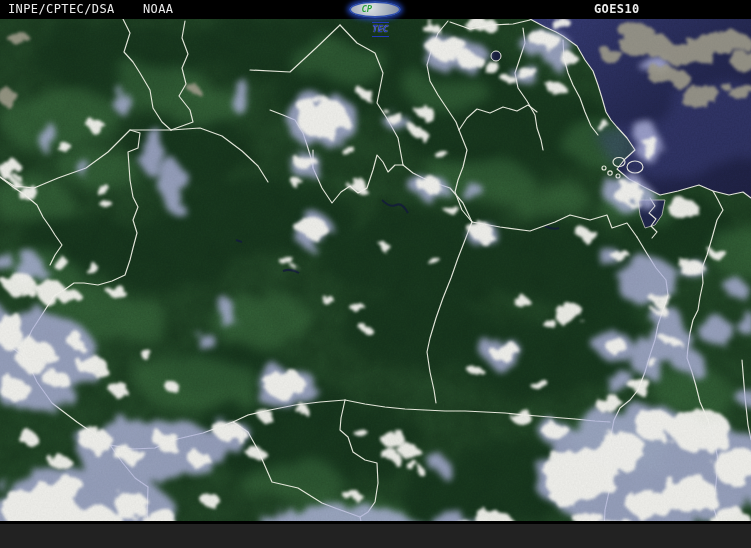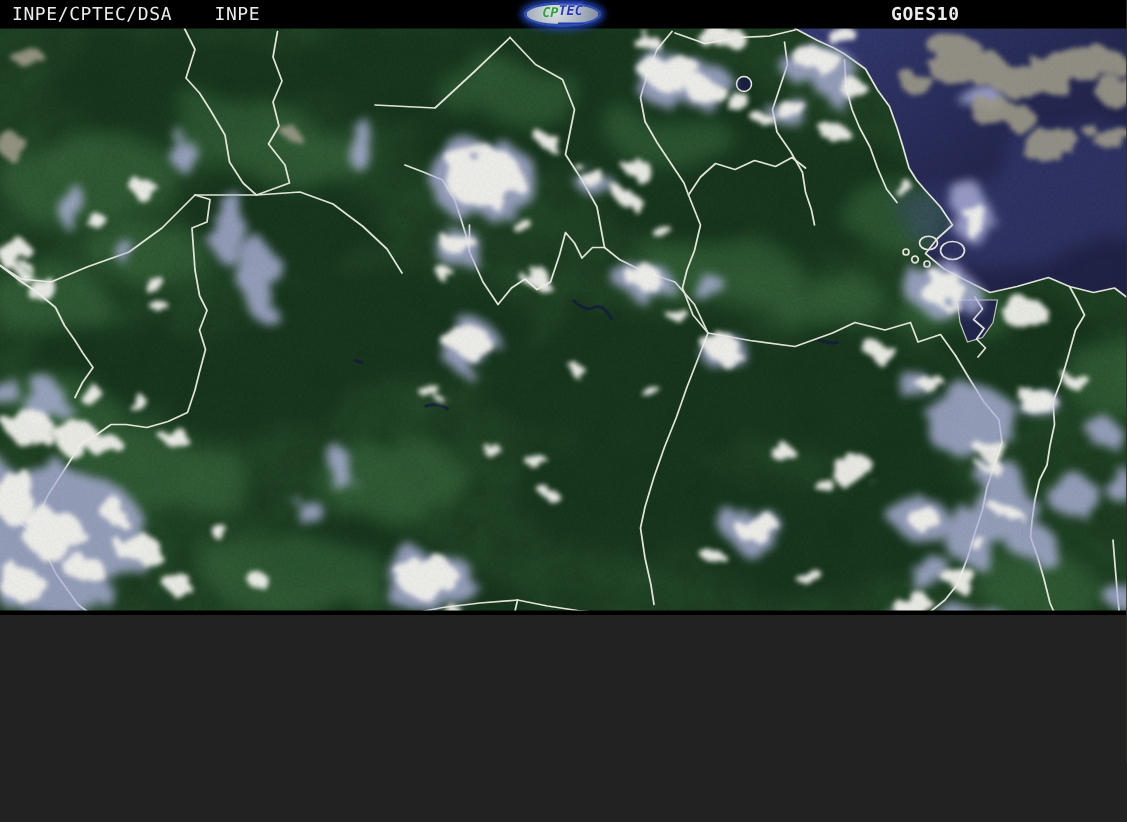--- a/index.html
+++ b/index.html
@@ -1,37 +1,37 @@
 <!DOCTYPE html>
 <html><head>
 <meta charset="utf-8">
 <style>
   html,body{margin:0;padding:0;background:#222;}
   .stage{
-    position:relative;width:751px;height:410px;overflow:hidden;
+    position:relative;width:751px;height:524px;overflow:hidden;
     background:#7f1d1d;font-family:"DejaVu Sans Mono","Liberation Mono",monospace;
   }
   .stage svg{position:absolute;left:0;top:0;display:block;}
   .titlebar{
     position:absolute;left:0;top:0;width:751px;height:19px;background:#000;z-index:5;
   }
   .titlebar .txt{
     position:absolute;top:0;height:19px;line-height:19px;color:#ececec;
     font-size:12px;letter-spacing:.4px;white-space:nowrap;
   }
   .t-agency{left:8px;}
   .t-noaa{left:143px;}
   .t-sat{left:594px;font-weight:bold;}
   .t-time{left:652px;}
   .logo{
     position:absolute;left:349px;top:1px;width:52px;height:17px;border-radius:50%;
     background:radial-gradient(circle at 40% 35%, #dde1e6 0%, #aab3bf 55%, #7e8aa0 100%);
     border:2px solid #2f4fae;box-sizing:border-box;
     box-shadow:0 0 5px 2px rgba(35,70,185,.95);
-    display:flex;align-items:flex-end;justify-content:center;
+    display:flex;align-items:center;justify-content:center;
     font-size:9px;font-weight:bold;font-style:italic;line-height:13px;
   }
   .logo .cp{color:#2f9e3f;text-shadow:0 0 1px #eaffea;}
   .logo .tec{color:#2338b8;text-shadow:0 0 1px #e8ecff;border-top:1px solid #2338b8;border-bottom:1px solid #2338b8;margin-top:40px;}
   .bottomstrip{position:absolute;left:0;bottom:0;width:751px;height:3px;background:#000;z-index:4;}
 </style>
 </head>
 <body>
 
 <div class="stage">
@@ -370,21 +370,21 @@
       <ellipse cx="565" cy="498" rx="13" ry="8"></ellipse>
         <ellipse cx="610" cy="405" rx="13" ry="9"></ellipse>
       <ellipse cx="640" cy="385" rx="11" ry="7"></ellipse>
     </g>
 
     <rect x="0" y="19" width="751" height="529" filter="url(#fGrain)" opacity="0.07"></rect>
   </svg>
 
   <div class="titlebar">
     <span class="txt t-agency">INPE/CPTEC/DSA</span>
-    <span class="txt t-noaa">INPE</span>
+    <span class="txt t-noaa">NOAA</span>
     <div class="logo">
       <span class="cp">CP</span>
         <span class="tec">TEC</span>
     </div>
     <span class="txt t-sat">GOES10</span>
   </div>
 
   <div class="bottomstrip"></div>
 </div>
 

